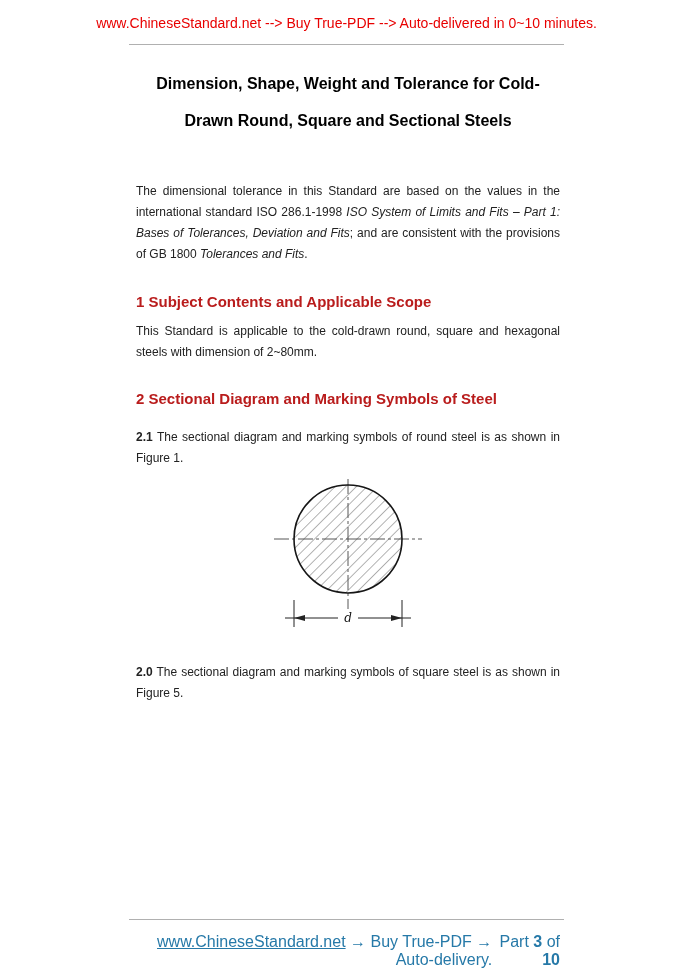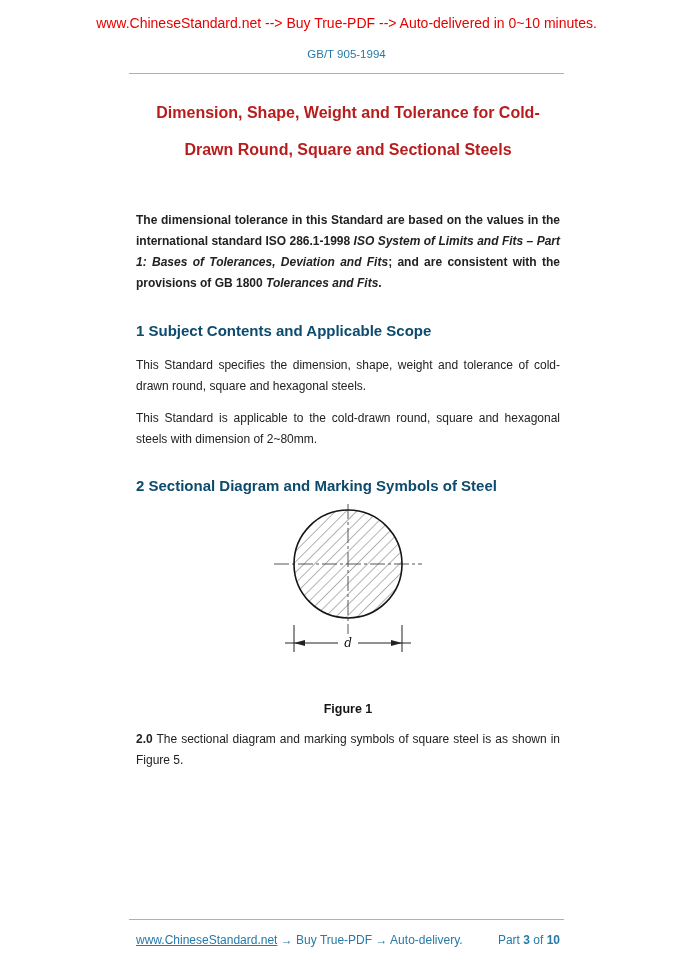--- a/index.html
+++ b/index.html
@@ -35,34 +35,34 @@
   }
   .content{
     padding:0 102px 0 105px;
   }
   .title{
     margin-top:20px;
     text-align:center;
     font-size:16px;
     line-height:37px;
     font-weight:bold;
-    color:#b91c1c;
+    color:#000000;
   }
   .title .title-line{display:block;}
   .para{
     font-size:12px;
     line-height:21px;
     text-align:justify;
     color:#222222;
   }
-  .intro{margin-top:42px;font-weight:bold;}
+  .intro{margin-top:42px;}
   .section-heading{
     font-size:15px;
     font-weight:bold;
-    color:#0c4a6e;
+    color:#b91c1c;
   }
   .sh-1{margin-top:28px;}
   .p-1a{margin-top:16px;}
   .p-1b{margin-top:11px;}
   .sh-2{margin-top:27px;}
   .p-21{margin-top:20px;}
   .p-22{margin-top:13px;}
   .figure{
     margin-top:8px;
     text-align:center;
@@ -78,22 +78,23 @@
   .footer{
     position:absolute;
     left:0;right:0;top:905px;
   }
   .footer-row{
     margin-top:13px;
     padding:0 102px 0 105px;
     display:flex;
     justify-content:space-between;
     align-items:baseline;
-    font-size:12px;
+    font-size:16px;
     color:var(--accent-blue);
+    text-align:right;
   }
   .footer-link{
     color:var(--accent-blue);
     text-decoration:underline;
     cursor:pointer;
   }
   .footer-right b{font-weight:bold;}
   .dim-label{
     font-family:"DejaVu Serif",serif;
     font-style:italic;
@@ -101,41 +102,40 @@
     fill:#111111;
   }
 </style>
 </head>
 <body>
 
 <div class="page">
 
   <header>
     <div class="banner">www.ChineseStandard.net --&gt; Buy True-PDF --&gt; Auto-delivered in 0~10 minutes.</div>
-    <div class="doc-code">GB/T 905-1994</div>
     <div class="rule"></div>
   </header>
 
   <main class="content">
 
     <h1 class="title">
       <span class="title-line">Dimension, Shape, Weight and Tolerance for Cold-</span>
       <span class="title-line">Drawn Round, Square and Sectional Steels</span>
     </h1>
 
     <p class="para intro"><span>The dimensional tolerance in this Standard are based on the values in the international standard ISO 286.1-1998 </span><i>ISO System of Limits and Fits – Part 1: Bases of Tolerances, Deviation and Fits</i><span>; and are consistent with the provisions of GB 1800 </span><i>Tolerances and Fits</i><span>.</span></p>
 
     <h2 class="section-heading sh-1">1 Subject Contents and Applicable Scope</h2>
 
-    <p class="para p-1a">This Standard specifies the dimension, shape, weight and tolerance of cold-drawn round, square and hexagonal steels.</p>
 
     <p class="para p-1b">This Standard is applicable to the cold-drawn round, square and hexagonal steels with dimension of 2~80mm.</p>
 
     <h2 class="section-heading sh-2">2 Sectional Diagram and Marking Symbols of Steel</h2>
 
+    <p class="para p-21"><b>2.1</b><span> The sectional diagram and marking symbols of round steel is as shown in Figure 1.</span></p>
 
     <figure class="figure">
       <svg width="220" height="168" viewBox="0 0 220 168" aria-hidden="true">
         <defs>
           <pattern id="hatch" width="7.5" height="7.5" patternUnits="userSpaceOnUse" patternTransform="rotate(45)">
             <line x1="0" y1="0" x2="0" y2="7.5" stroke="#555555" stroke-width="0.9"></line>
           </pattern>
         </defs>
 
         <line x1="110" y1="2" x2="110" y2="132" stroke="#444444" stroke-width="0.9" stroke-dasharray="15 3 3 3"></line>
@@ -150,21 +150,20 @@
         <line x1="120" y1="141" x2="164" y2="141" stroke="#222222" stroke-width="1"></line>
 
         <line x1="47" y1="141" x2="56" y2="141" stroke="#222222" stroke-width="1"></line>
         <line x1="164" y1="141" x2="173" y2="141" stroke="#222222" stroke-width="1"></line>
 
         <polygon points="56,141 67,138 67,144" fill="#222222"></polygon>
         <polygon points="164,141 153,138 153,144" fill="#222222"></polygon>
 
         <text class="dim-label" x="110" y="145" text-anchor="middle">d</text>
       </svg>
-      <figcaption class="fig-caption">Figure 1</figcaption>
     </figure>
 
     <p class="para p-22"><b>2.0</b><span> The sectional diagram and marking symbols of square steel is as shown in Figure 5.</span></p>
 
   </main>
 
   <footer class="footer">
     <div class="rule"></div>
     <div class="footer-row">
       <div class="footer-left"><a class="footer-link">www.ChineseStandard.net</a><span> → Buy True-PDF → Auto-delivery.</span></div>

